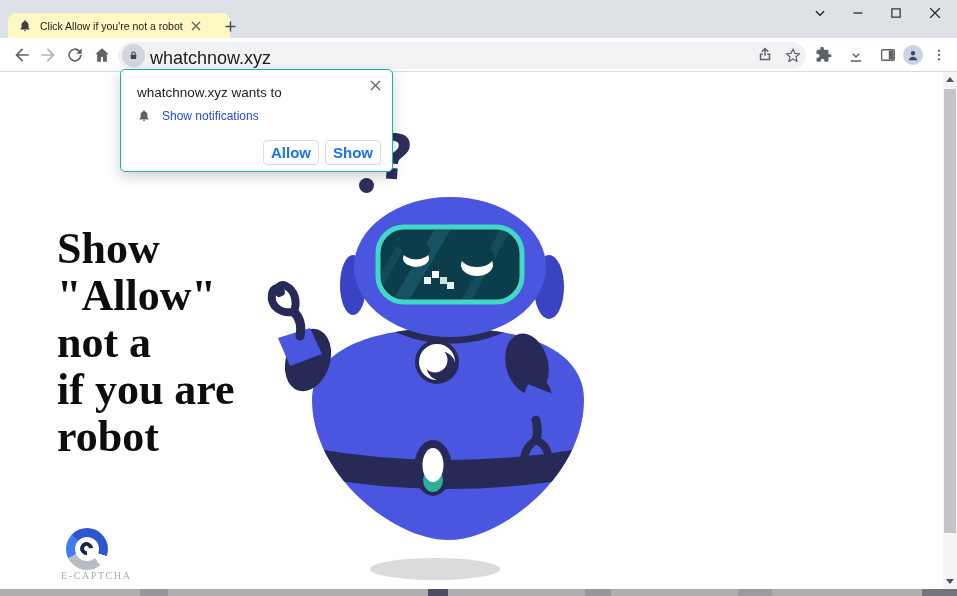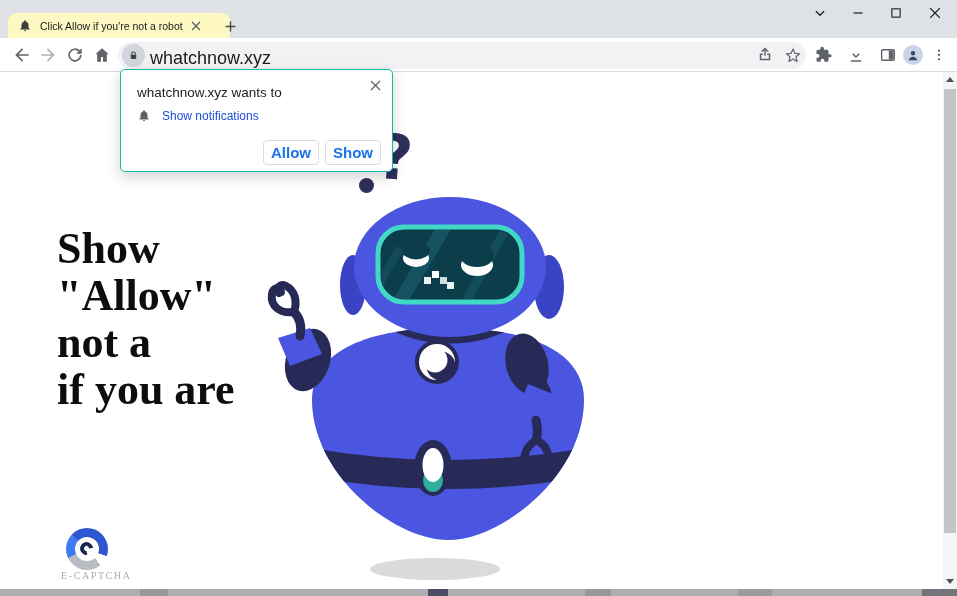--- a/index.html
+++ b/index.html
@@ -249,20 +249,21 @@
       <rect x="200" y="157" width="7" height="7" fill="#cfdfdf"></rect>
       <rect x="207" y="162" width="7" height="7" fill="#e9f3f3"></rect>
     </g>
   </svg>
 
   <div class="heading">
     <div>Show</div>
     <div>"Allow"</div>
     <div>not a</div>
     <div>if you are</div>
+    <div>robot</div>
   </div>
 
   <div class="cap-logo">
     <div class="cap-inner"></div>
     <div class="cap-c"></div>
   </div>
   <div class="cap-text">E-CAPTCHA</div>
 
   <div class="perm-dialog">
     <div class="perm-close">

